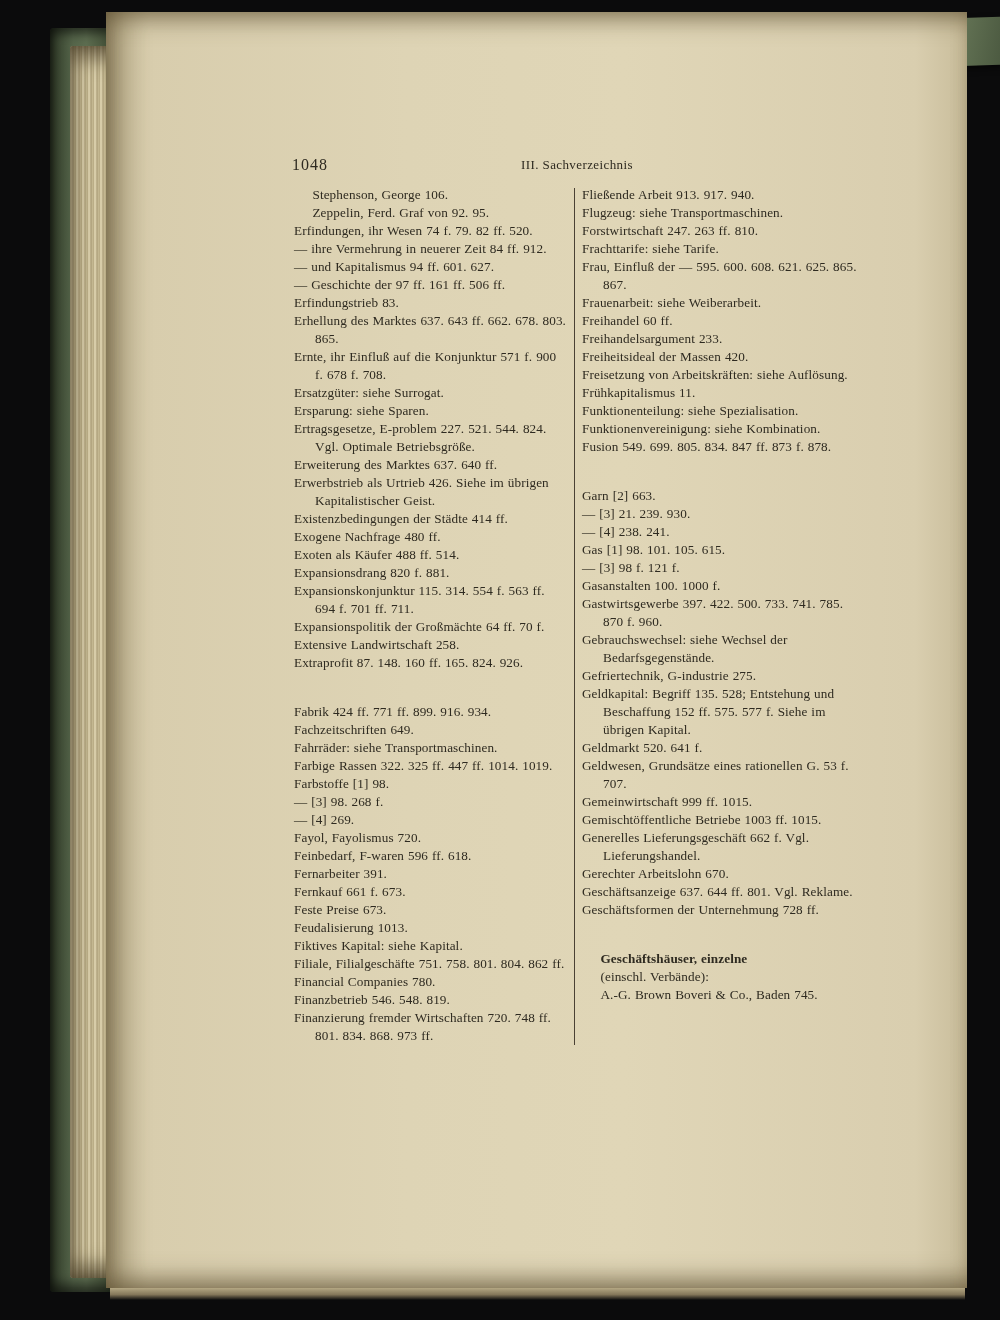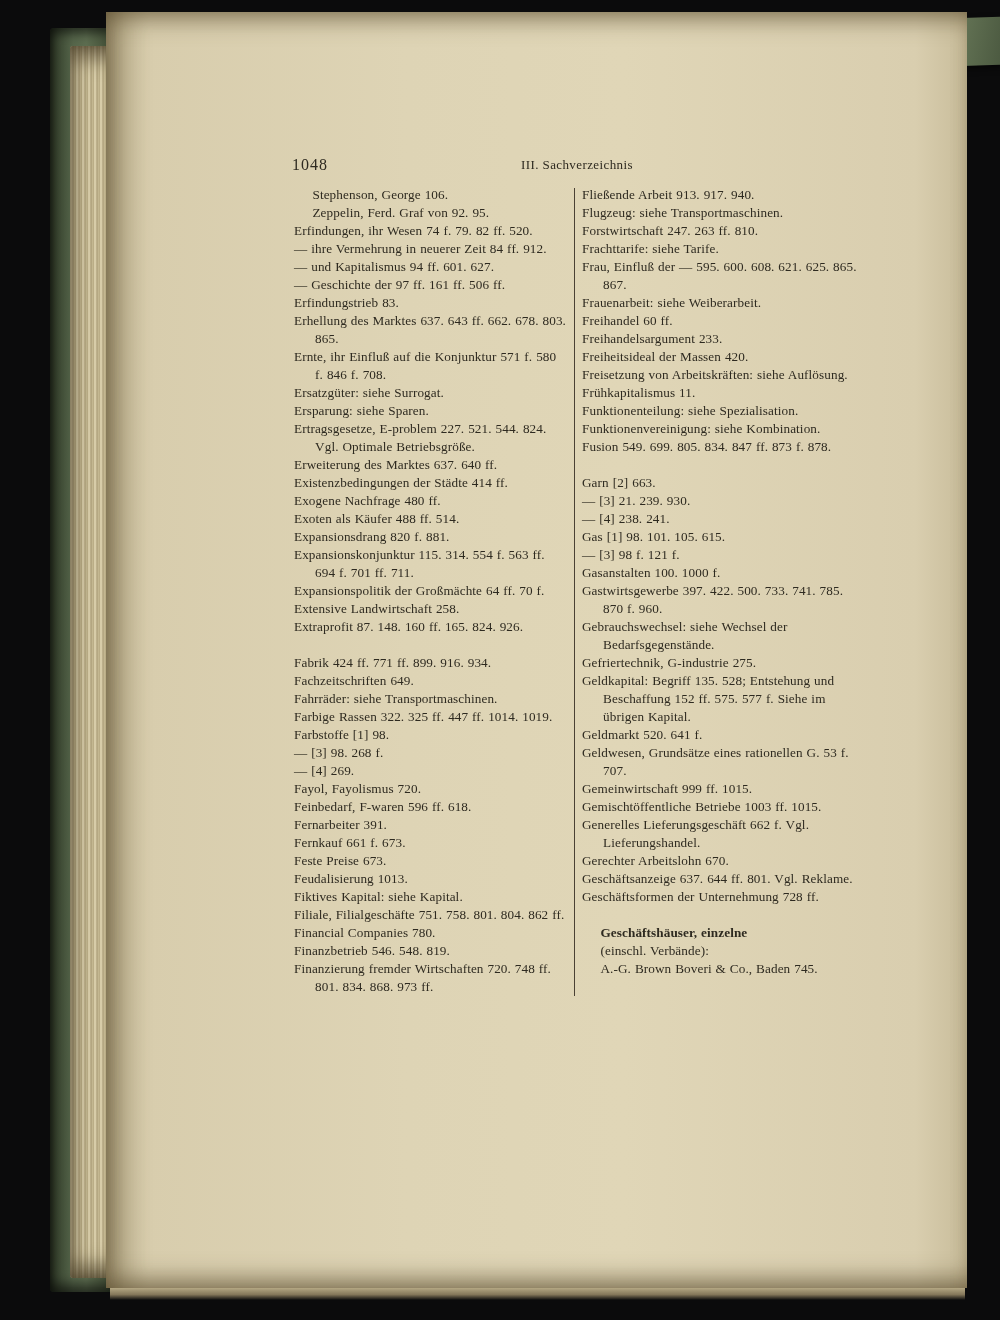--- a/index.html
+++ b/index.html
@@ -35,21 +35,21 @@
   .running-head{position:absolute;left:186px;top:142px;width:570px;height:22px;}
   .folio{position:absolute;left:0;top:2px;font-size:16px;letter-spacing:1px;}
   .rh-title{position:absolute;left:0;right:0;text-align:center;top:3px;font-size:13px;letter-spacing:.4px;}
   
   .columns{position:absolute;left:188px;top:174px;width:568px;display:flex;align-items:stretch;}
   .col{width:272px;font-size:13.2px;line-height:18px;text-align:left;}
   .col-r{width:280px;}
   .divider{width:1px;background:#4a4134;margin:2px 7px 0 8px;}
   .entry{padding-left:1.6em;text-indent:-1.6em;letter-spacing:.1px;word-spacing:.5px;}
   .entry.indent{margin-left:1.4em;}
-  .entry.gap{margin-top:18px;}
+  .entry.gap{margin-top:31px;}
   .entry.bold{font-weight:bold;}
 </style>
 </head>
 <body>
 
 <div class="scene">
   <div class="cover-spine"></div>
   <div class="page-edges"></div>
   <div class="cover-corner"></div>
 
@@ -61,25 +61,26 @@
     <div class="columns">
       <div class="col" id="col-left">
           <div class="entry indent">Stephenson, George 106.</div>
           <div class="entry indent">Zeppelin, Ferd. Graf von 92. 95.</div>
           <div class="entry">Erfindungen, ihr Wesen 74 f. 79. 82 ff. 520.</div>
           <div class="entry">— ihre Vermehrung in neuerer Zeit 84 ff. 912.</div>
           <div class="entry">— und Kapitalismus 94 ff. 601. 627.</div>
           <div class="entry">— Geschichte der 97 ff. 161 ff. 506 ff.</div>
           <div class="entry">Erfindungstrieb 83.</div>
           <div class="entry">Erhellung des Marktes 637. 643 ff. 662. 678. 803. 865.</div>
-          <div class="entry">Ernte, ihr Einfluß auf die Konjunktur 571 f. 580 f. 846 f. 708.</div>
+          <div class="entry">Ernte, ihr Einfluß auf die Konjunktur 571 f. 900 f. 678 f. 708.</div>
           <div class="entry">Ersatzgüter: siehe Surrogat.</div>
           <div class="entry">Ersparung: siehe Sparen.</div>
           <div class="entry">Ertragsgesetze, E-problem 227. 521. 544. 824. Vgl. Optimale Betriebsgröße.</div>
           <div class="entry">Erweiterung des Marktes 637. 640 ff.</div>
+          <div class="entry">Erwerbstrieb als Urtrieb 426. Siehe im übrigen Kapitalistischer Geist.</div>
           <div class="entry">Existenzbedingungen der Städte 414 ff.</div>
           <div class="entry">Exogene Nachfrage 480 ff.</div>
           <div class="entry">Exoten als Käufer 488 ff. 514.</div>
           <div class="entry">Expansionsdrang 820 f. 881.</div>
           <div class="entry">Expansionskonjunktur 115. 314. 554 f. 563 ff. 694 f. 701 ff. 711.</div>
           <div class="entry">Expansionspolitik der Großmächte 64 ff. 70 f.</div>
           <div class="entry">Extensive Landwirtschaft 258.</div>
           <div class="entry">Extraprofit 87. 148. 160 ff. 165. 824. 926.</div>
           <div class="entry gap">Fabrik 424 ff. 771 ff. 899. 916. 934.</div>
           <div class="entry">Fachzeitschriften 649.</div>

